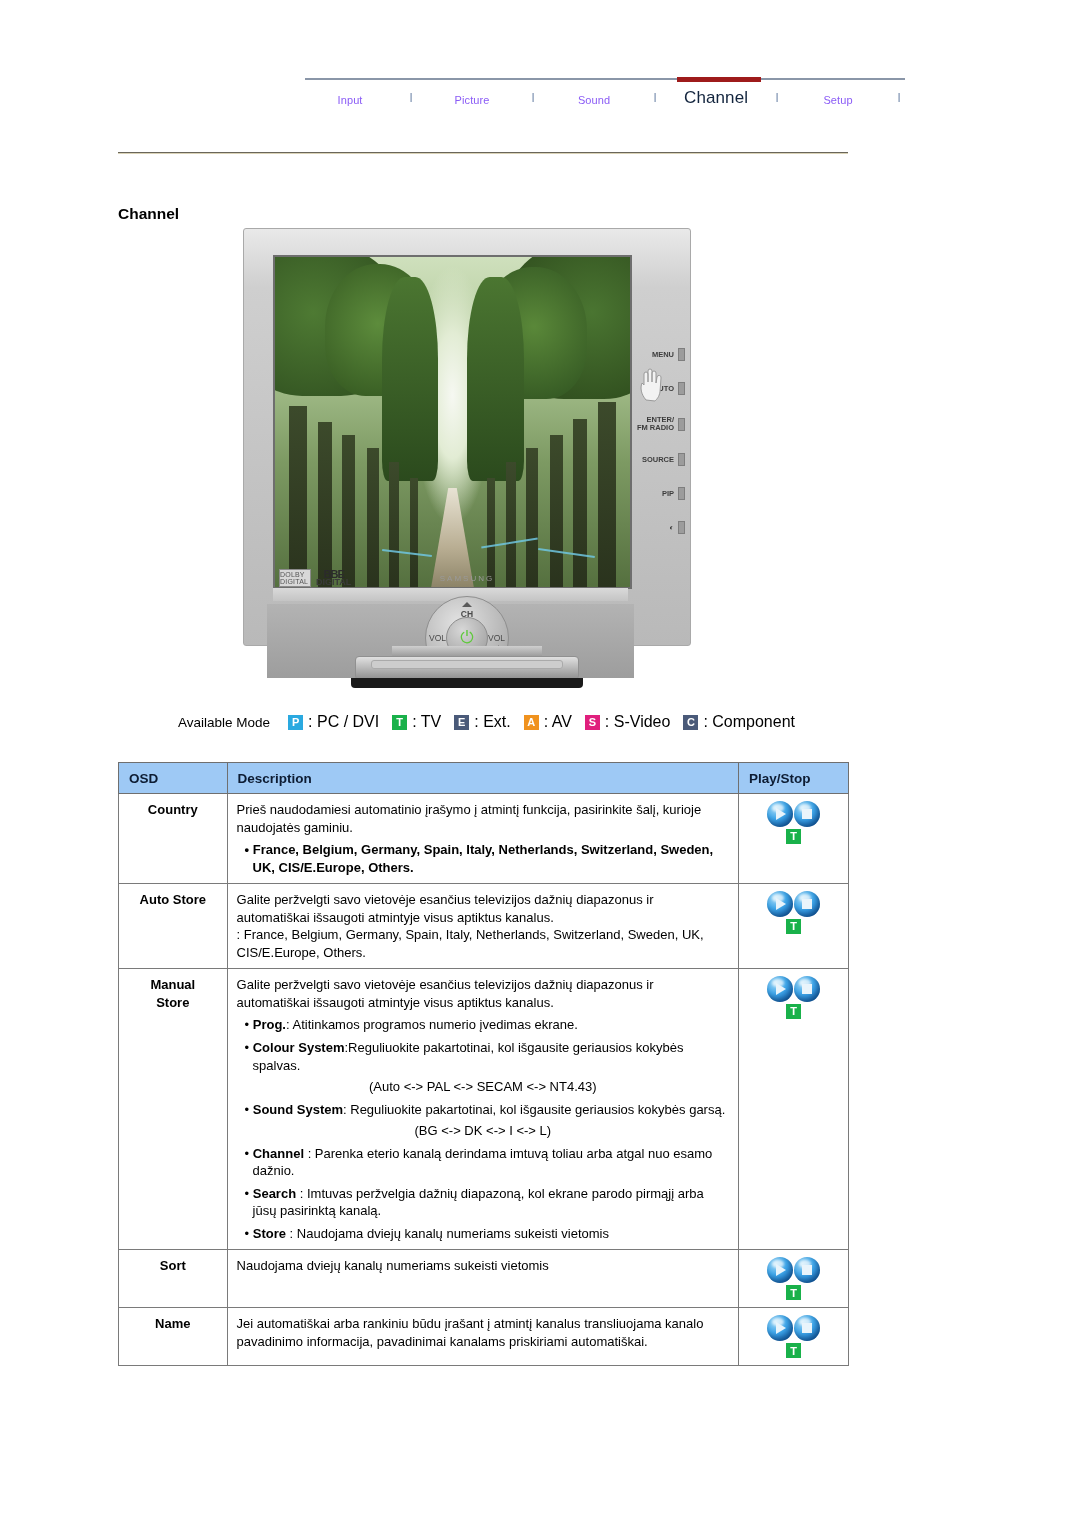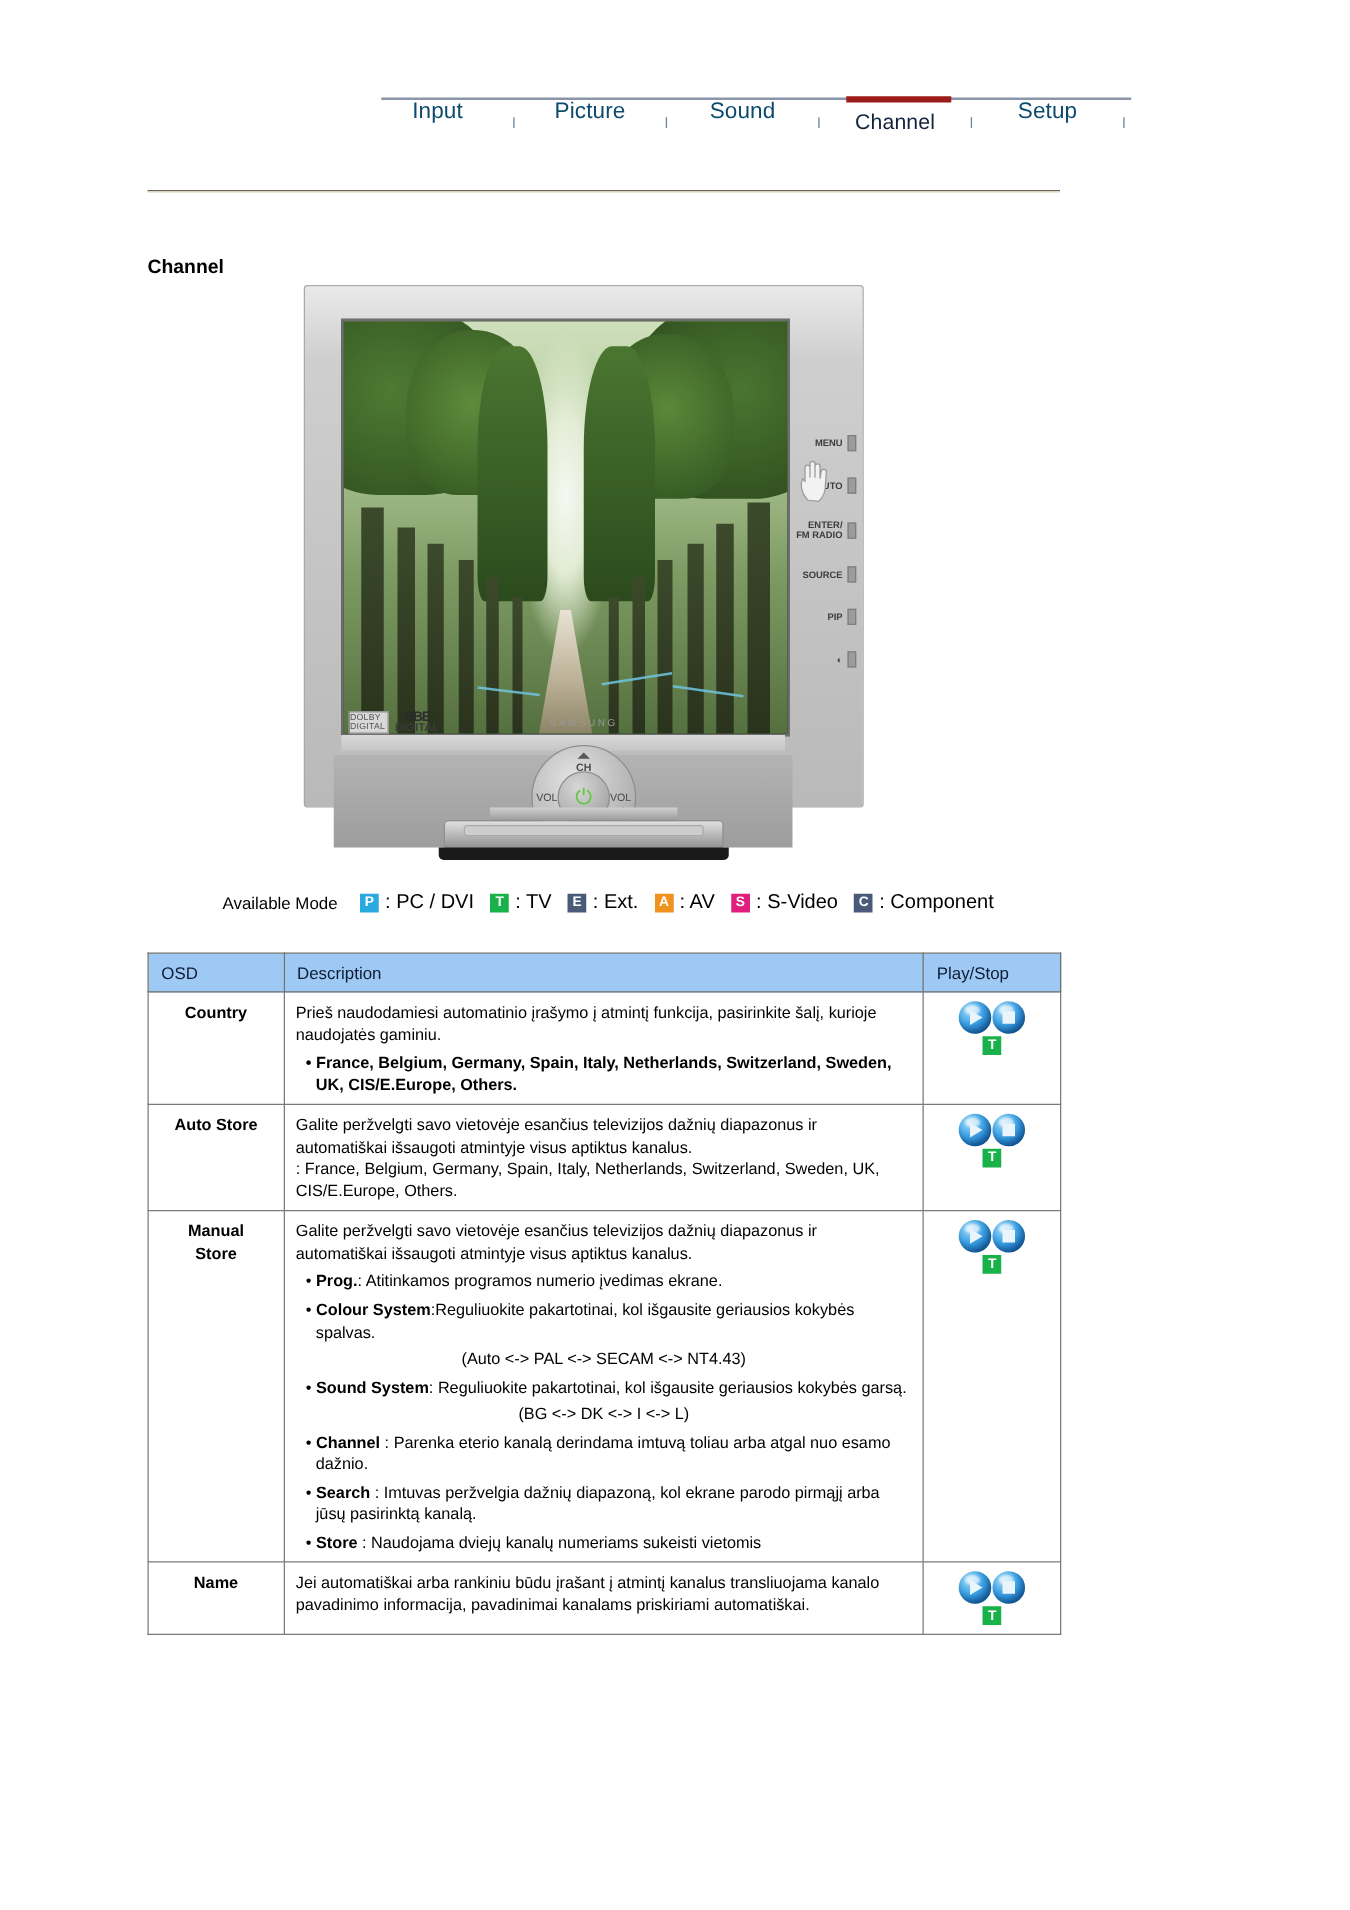--- a/index.html
+++ b/index.html
@@ -20,23 +20,23 @@
     position:absolute;left:305px;top:0;width:610px;height:46px;
     display:flex;align-items:flex-start;
   }
   .nav-topline{
     position:absolute;left:305px;top:0;width:600px;height:2px;
     background:#8a96a8;
   }
   .tab{
     position:relative;
     display:flex;flex-direction:column;align-items:center;
-    color:#0c4a6e;
-    font-size:18px;
-    padding-top:0;
+    color:#8b5cf6;
+    font-size:11px;
+    padding-top:16px;
     width:96px;
     text-align:center;
     letter-spacing:.1px;
   }
   .tab.active{
     font-size:17px;
     font-weight:400;
     color:#12243d;
     padding-top:10px;
   }
@@ -190,21 +190,21 @@
   table.osd{
     position:absolute;left:118px;top:762px;width:731px;
     border-collapse:collapse;
     font-size:13px;
   }
   table.osd th{
     background:#9ec9f5;
     border:1px solid #6f6f6f;
     color:#0d1c33;
     font-size:13.5px;
-    font-weight:normal;
+    font-weight:bold;
     text-align:left;
     padding:6px 10px;
     height:18px;
   }
   table.osd td{
     border:1px solid #7a7a7a;
     vertical-align:top;
     padding:7px 9px;
     line-height:1.35;
   }
@@ -477,20 +477,39 @@
               </div>
               <div class="sphere">
                 <span class="gloss"></span>
                 <span class="stop"></span>
               </div>
             </div>
             <div class="tbadge">T</div>
           </div></td>
       </tr>
       <tr>
+        <td class="osdname">Sort</td>
+        <td class="desc">
+          <div>Naudojama dviejų kanalų numeriams sukeisti vietomis</div>
+        </td>
+        <td class="pstop"><div class="psgrp">
+            <div class="spheres">
+              <div class="sphere">
+                <span class="gloss"></span>
+                <span class="play"></span>
+              </div>
+              <div class="sphere">
+                <span class="gloss"></span>
+                <span class="stop"></span>
+              </div>
+            </div>
+            <div class="tbadge">T</div>
+          </div></td>
+      </tr>
+      <tr>
         <td class="osdname">Name</td>
         <td class="desc">
           <div>Jei automatiškai arba rankiniu būdu įrašant į atmintį kanalus transliuojama kanalo pavadinimo informacija, pavadinimai kanalams priskiriami automatiškai.</div>
         </td>
         <td class="pstop"><div class="psgrp">
             <div class="spheres">
               <div class="sphere">
                 <span class="gloss"></span>
                 <span class="play"></span>
               </div>

